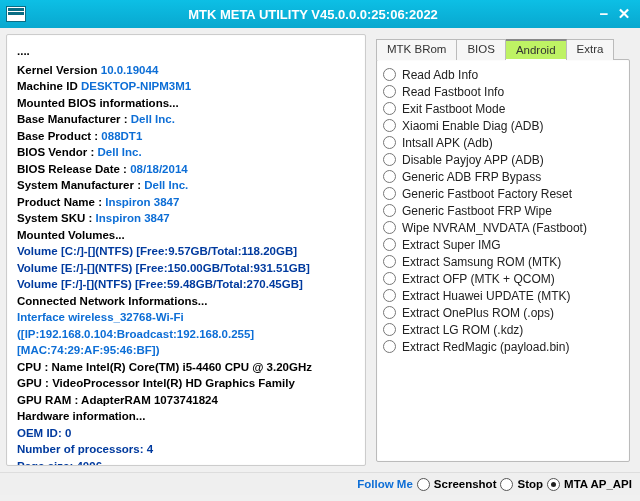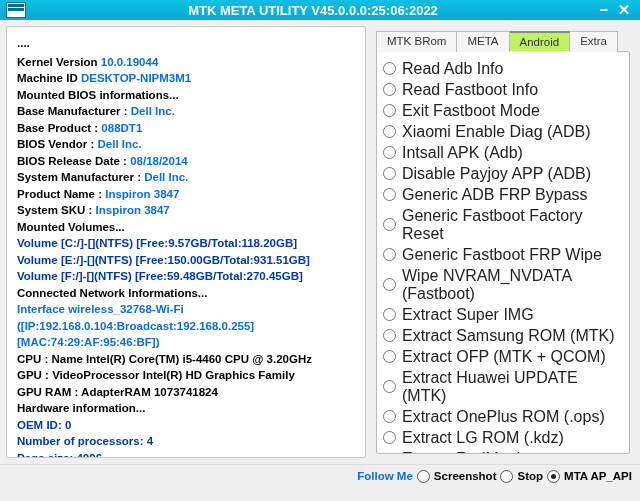--- a/index.html
+++ b/index.html
@@ -8,21 +8,21 @@
     font-family: "Segoe UI", Tahoma, sans-serif;
     font-size: 12px;
     background: #f0f0f0;
     width: 640px;
     height: 501px;
     overflow: hidden;
   }
   .titlebar {
     background: linear-gradient(to bottom, #0dbfe5, #08a8cf);
     color: #fff;
-    height: 20px;
+    height: 28px;
     display: flex;
     align-items: center;
     padding: 0 6px;
     font-weight: bold;
     font-size: 13px;
     position: relative;
   }
   .titlebar .app-icon {
     width: 18px;
     height: 14px;
@@ -96,21 +96,21 @@
     flex:1;
     border:1px solid #bbb;
     background:#fff;
     padding:6px 4px;
     overflow:hidden;
   }
   .opt {
     display:flex;
     align-items:center;
     padding:1.5px 2px;
-    font-size:16px;
+    font-size:12px;
     color:#222;
     cursor:pointer;
   }
   .opt .radio {
     width:11px;height:11px;border:1px solid #777;border-radius:50%;
     margin-right:6px; flex:none; background:#fff;
   }
   .footer {
     height:22px;
     background:#efefef;
@@ -167,21 +167,21 @@
         <div class="row"><span class="val nav">OEM ID: 0</span></div>
         <div class="row"><span class="val nav">Number of processors: 4</span></div>
         <div class="row"><span class="val nav">Page size: 4096</span></div>
       </div>
 
   </div>
 
   <div class="right-panel">
     <div class="tab-strip" id="tab-strip">
         <div class="tab">MTK BRom</div>
-        <div class="tab">META</div>
+        <div class="tab">BIOS</div>
         <div class="tab active">Android</div>
         <div class="tab">Extra</div>
       </div>
     <div class="tab-pane panel" id="tab-pane">
         <div class="opt">
           <span class="radio"></span>
           <span>Read Adb Info</span>
         </div>
         <div class="opt">
           <span class="radio"></span>

